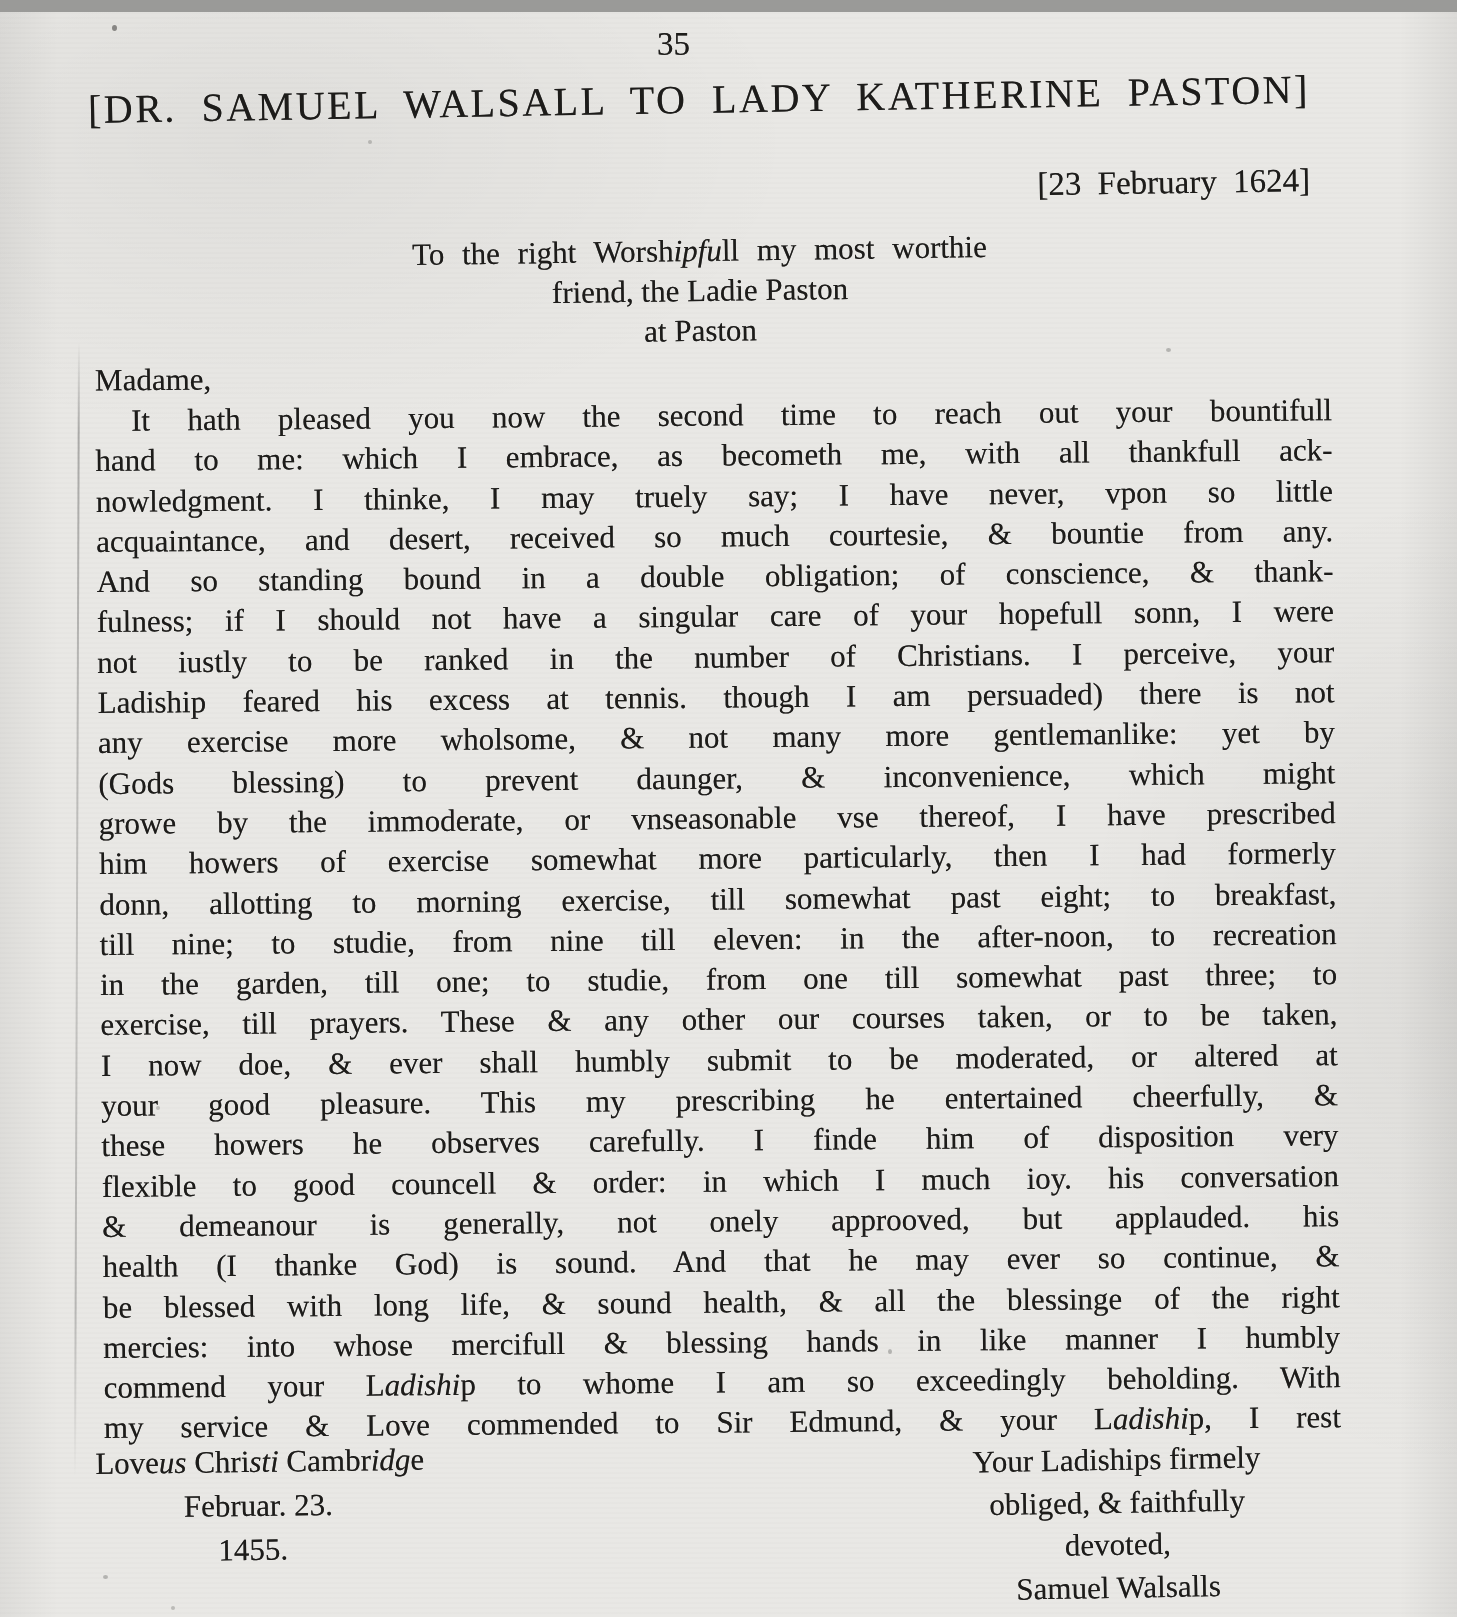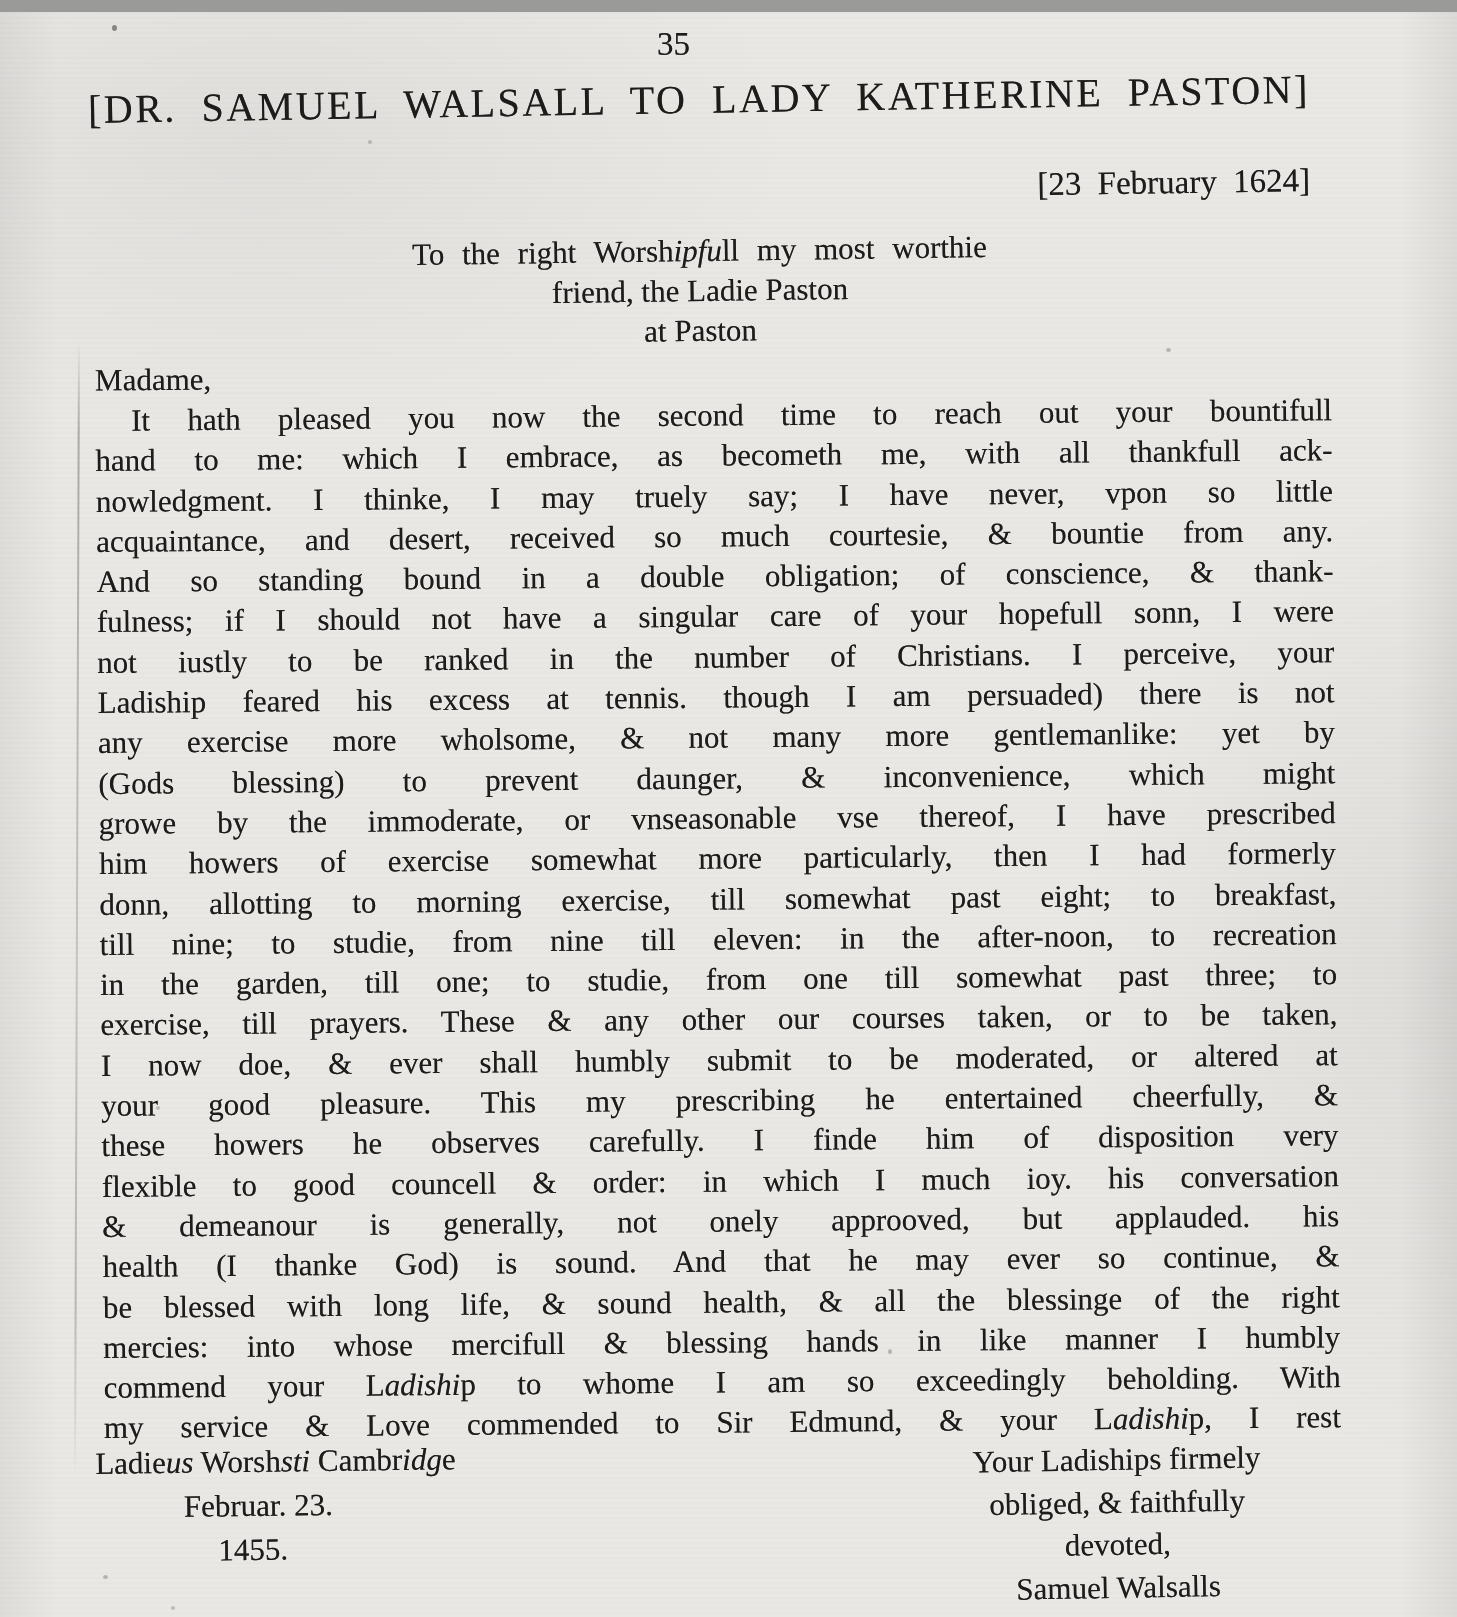--- a/index.html
+++ b/index.html
@@ -128,21 +128,21 @@
       <div class="tline"><span>flexible to good councell &amp; order: in which I much ioy. his conversation</span></div>
       <div class="tline"><span>&amp; demeanour is generally, not onely approoved, but applauded.  his</span></div>
       <div class="tline"><span>health (I thanke God) is sound.  And that he may ever so continue, &amp;</span></div>
       <div class="tline"><span>be blessed with long life, &amp; sound health, &amp; all the blessinge of the right</span></div>
       <div class="tline"><span>mercies: into whose mercifull &amp; blessing hands in like manner I humbly</span></div>
       <div class="tline"><span>commend your L</span><i>adishi</i><span>p to whome I am so exceedingly beholding.  With</span></div>
       <div class="tline"><span>my service &amp; Love commended to Sir Edmund, &amp; your L</span><i>adishi</i><span>p, I rest</span></div>
     </div>
 
   <div class="closing-left">
-    <div class="place"><span>Ladie</span><i>us</i><span> Worsh</span><i>sti</i><span> Cambr</span><i>idg</i><span>e</span></div>
+    <div class="place"><span>Love</span><i>us</i><span> Chri</span><i>sti</i><span> Cambr</span><i>idg</i><span>e</span></div>
     <div class="cdate1"><span>Februar. 23.</span></div>
     <div class="cdate2"><span>1455.</span></div>
   </div>
 
   <div class="closing-right">
       <div class="tline"><span>Your Ladiships firmely</span></div>
       <div class="tline"><span>obliged, &amp; faithfully</span></div>
       <div class="tline"><span>devoted,</span></div>
       <div class="tline"><span>Samuel Walsalls</span></div>
     </div>

